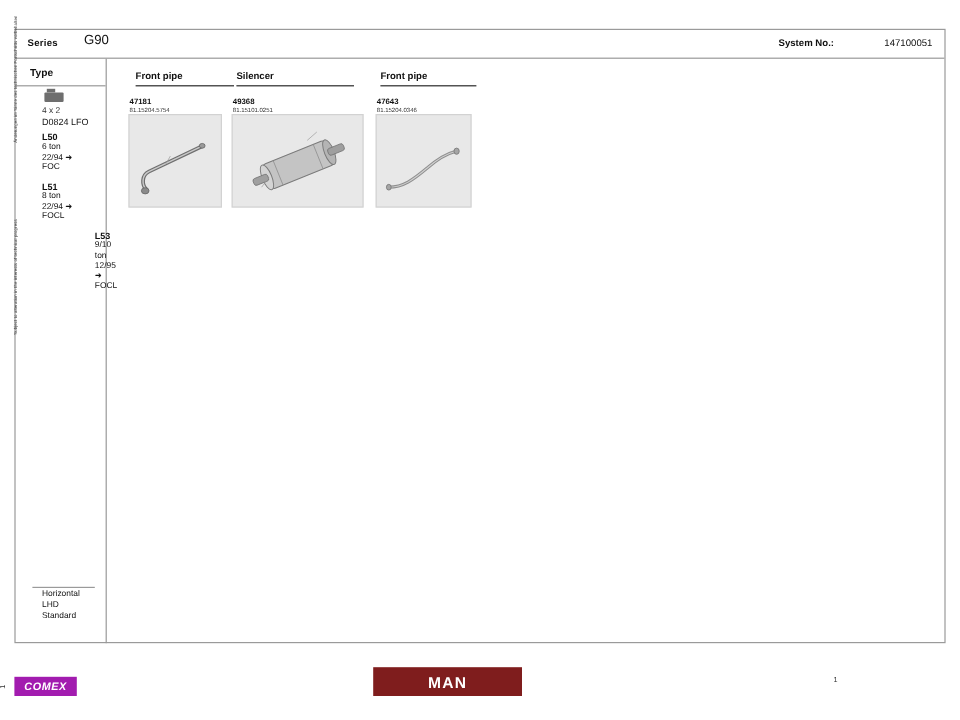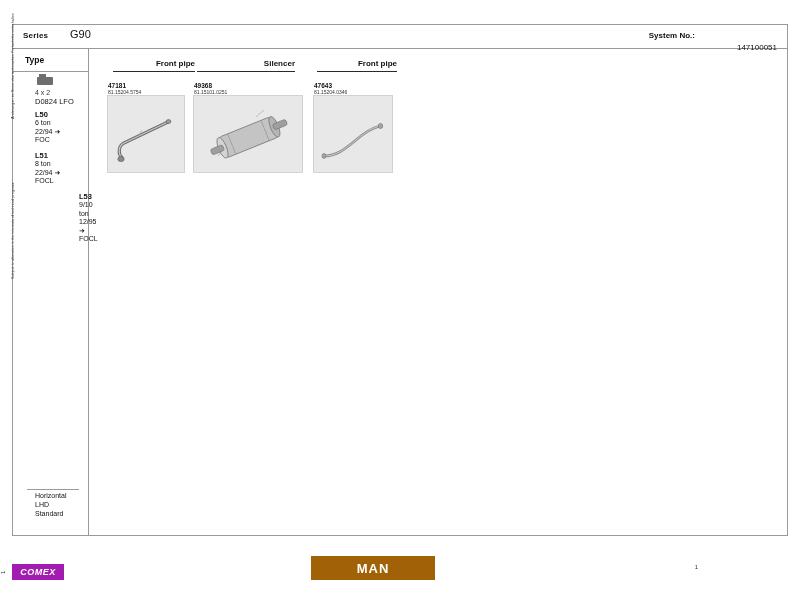--- a/index.html
+++ b/index.html
@@ -61,21 +61,21 @@
     position: absolute;
     right: 92px;
     top: 6px;
     font-size: 8px;
     font-weight: bold;
     color: #111;
   }
   .sysno-value {
     position: absolute;
     right: 10px;
-    top: 18px;
+    top: 6px;
     font-size: 8px;
     color: #111;
   }
 
   
   .left-col {
     position: absolute;
     left: 0;
     top: 24px;
     width: 76px;
@@ -189,21 +189,21 @@
     right: 0;
     bottom: 1px;
   }
 
   
   .col-head {
     position: absolute;
     top: 10px;
     height: 13px;
     border-bottom: 1px solid #2a2a2a;
-    text-align: right;
+    text-align: left;
     font-size: 8px;
     font-weight: bold;
     color: #111;
     box-sizing: border-box;
   }
 
   
   .card {
     position: absolute;
     background: #e8e8e8;
@@ -262,21 +262,21 @@
     align-items: center;
     justify-content: center;
   }
 
   .man-bar {
     position: absolute;
     left: 311px;
     bottom: 20px;
     width: 124px;
     height: 24px;
-    background: #a16207;
+    background: #7f1d1d;
     color: #ffffff;
     font-size: 13px;
     font-weight: bold;
     letter-spacing: 1px;
     display: flex;
     align-items: center;
     justify-content: center;
   }
 </style>
 </head>

